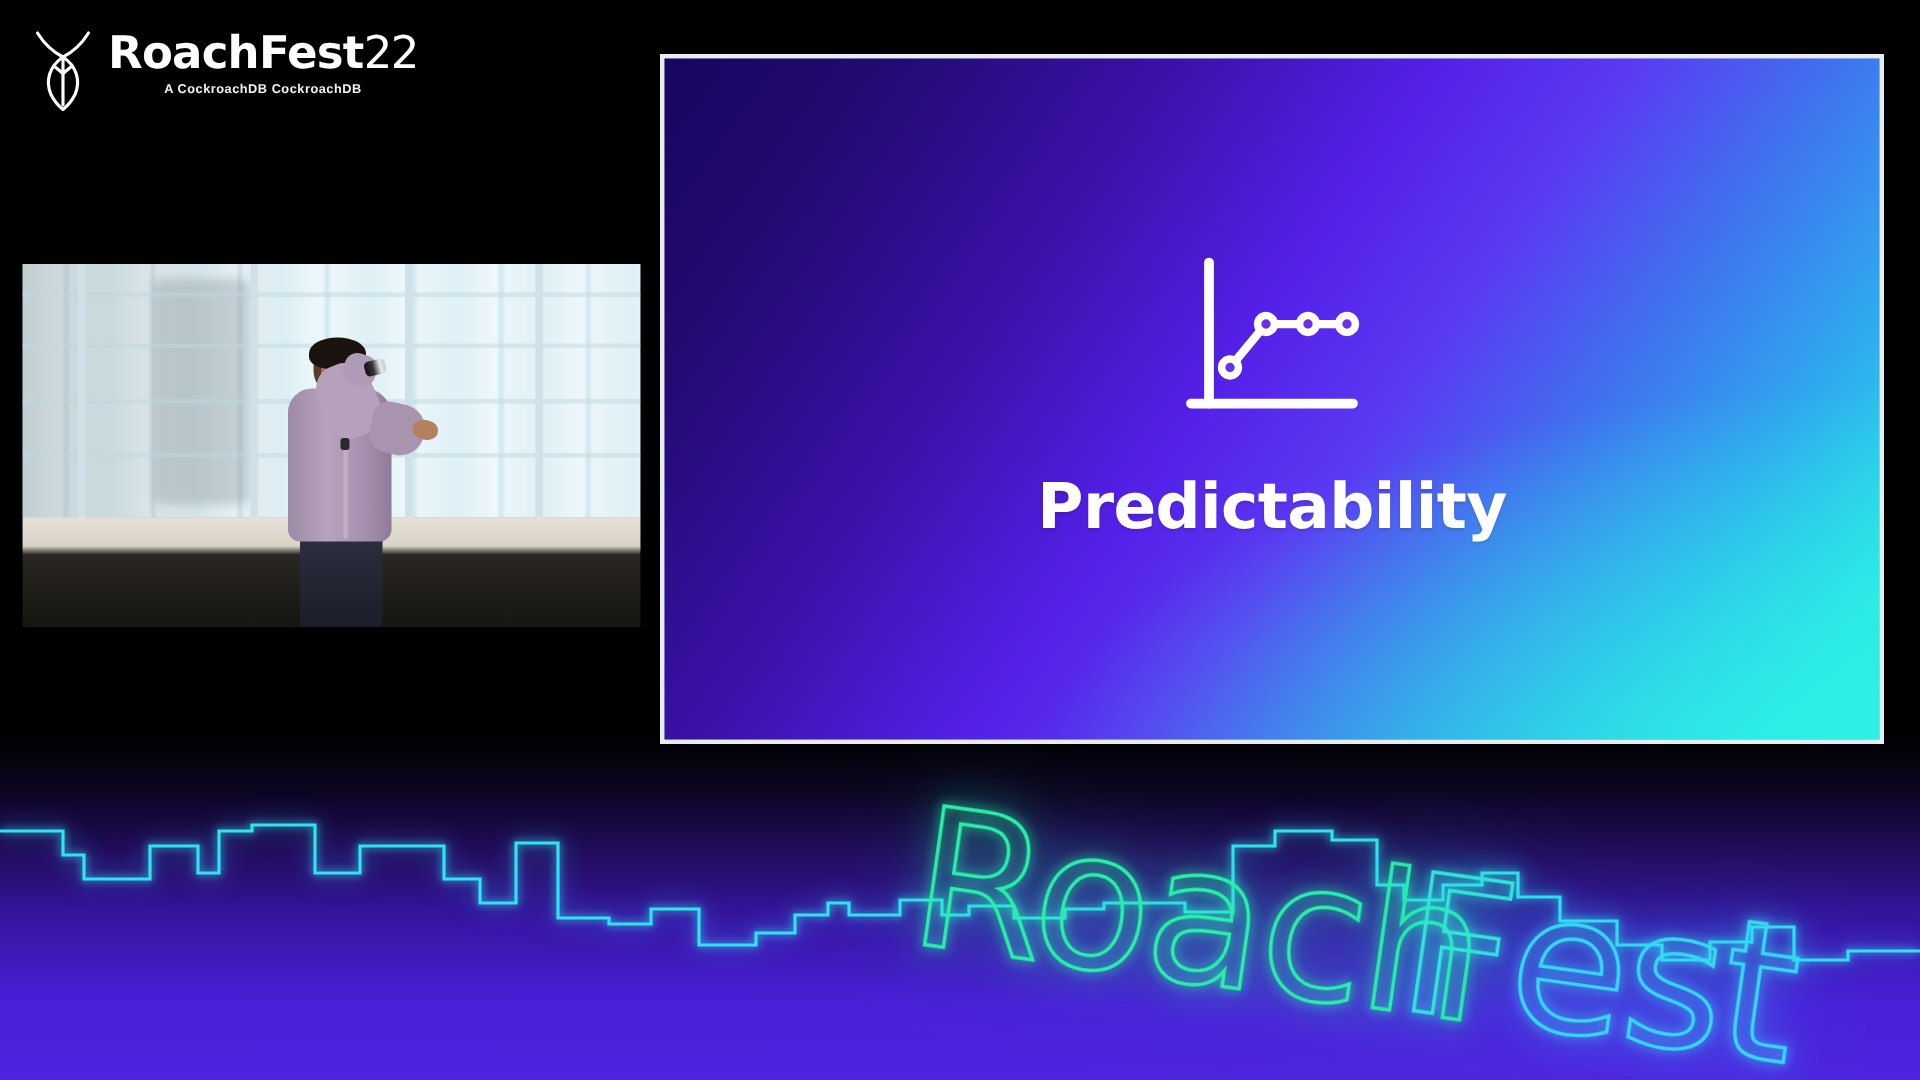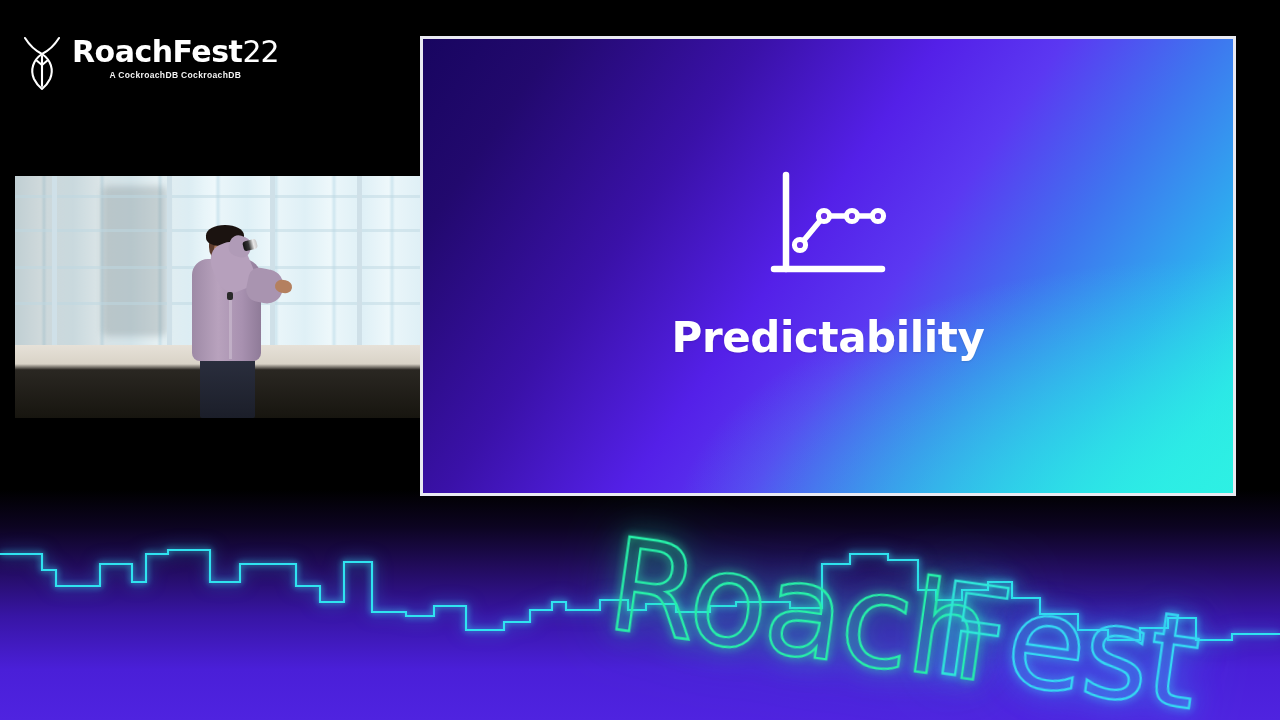--- a/index.html
+++ b/index.html
@@ -40,21 +40,21 @@
     font-family:"DejaVu Sans", sans-serif;
     font-weight:400;
     font-size:128px;
     letter-spacing:-2px;
   }
   .neon-a{stroke:#27f0a8;stroke-width:2.3;filter:drop-shadow(0 0 4px rgba(40,255,170,.95)) drop-shadow(0 0 14px rgba(30,230,160,.6)) drop-shadow(0 0 28px rgba(25,200,150,.35));}
   .neon-b{stroke:#2fe6d8;stroke-width:2.3;filter:drop-shadow(0 0 4px rgba(50,240,225,.95)) drop-shadow(0 0 14px rgba(40,220,220,.6)) drop-shadow(0 0 28px rgba(30,190,210,.35));}
   .neon-c{stroke:#35d8f2;stroke-width:2.3;filter:drop-shadow(0 0 4px rgba(60,220,250,.95)) drop-shadow(0 0 14px rgba(45,200,245,.6)) drop-shadow(0 0 28px rgba(35,170,235,.35));}
 
   
-  .logo{position:absolute;left:22px;top:18px;display:flex;align-items:flex-start;gap:10px;margin-top:16px;}
+  .logo{position:absolute;left:22px;top:18px;display:flex;align-items:flex-start;gap:10px;}
   .logo-mark{width:40px;height:58px;flex:0 0 auto;}
   .logo-mark svg{display:block;width:100%;height:100%;}
   .logo-text-wrap{display:flex;flex-direction:column;padding-top:3px;}
   .logo-title{
     color:#fff;font-size:30px;font-weight:700;line-height:1.02;
     letter-spacing:-.5px;white-space:nowrap;
     font-family:"DejaVu Sans","Liberation Sans",sans-serif;
   }
   .logo-title .yr{font-weight:400;letter-spacing:-1px;}
   .logo-sub{
@@ -123,21 +123,21 @@
   }
   .spk-legs{
     position:absolute;left:18%;top:66%;width:50%;height:34%;
     background:linear-gradient(to bottom,#2c3040,#1b1e29);
     border-radius:8px 8px 2px 2px;
   }
   .spk-lav{position:absolute;left:42%;top:34%;width:6%;height:4.5%;background:#2a2a2a;border-radius:2px;}
 
   
   .slide-frame{
-    position:absolute;left:420px;top:36px;width:816px;height:460px;
+    position:absolute;left:440px;top:36px;width:816px;height:460px;
     border:3px solid #e9eaf2;box-sizing:border-box;
     background:#86efac;
   }
   .slide-inner{
     position:absolute;inset:0;
     background:
       radial-gradient(150% 130% at 100% 108%, #2df0e4 0%, rgba(45,240,228,0) 46%),
       linear-gradient(125deg,
         #180560 0%,
         #22096e 12%,

